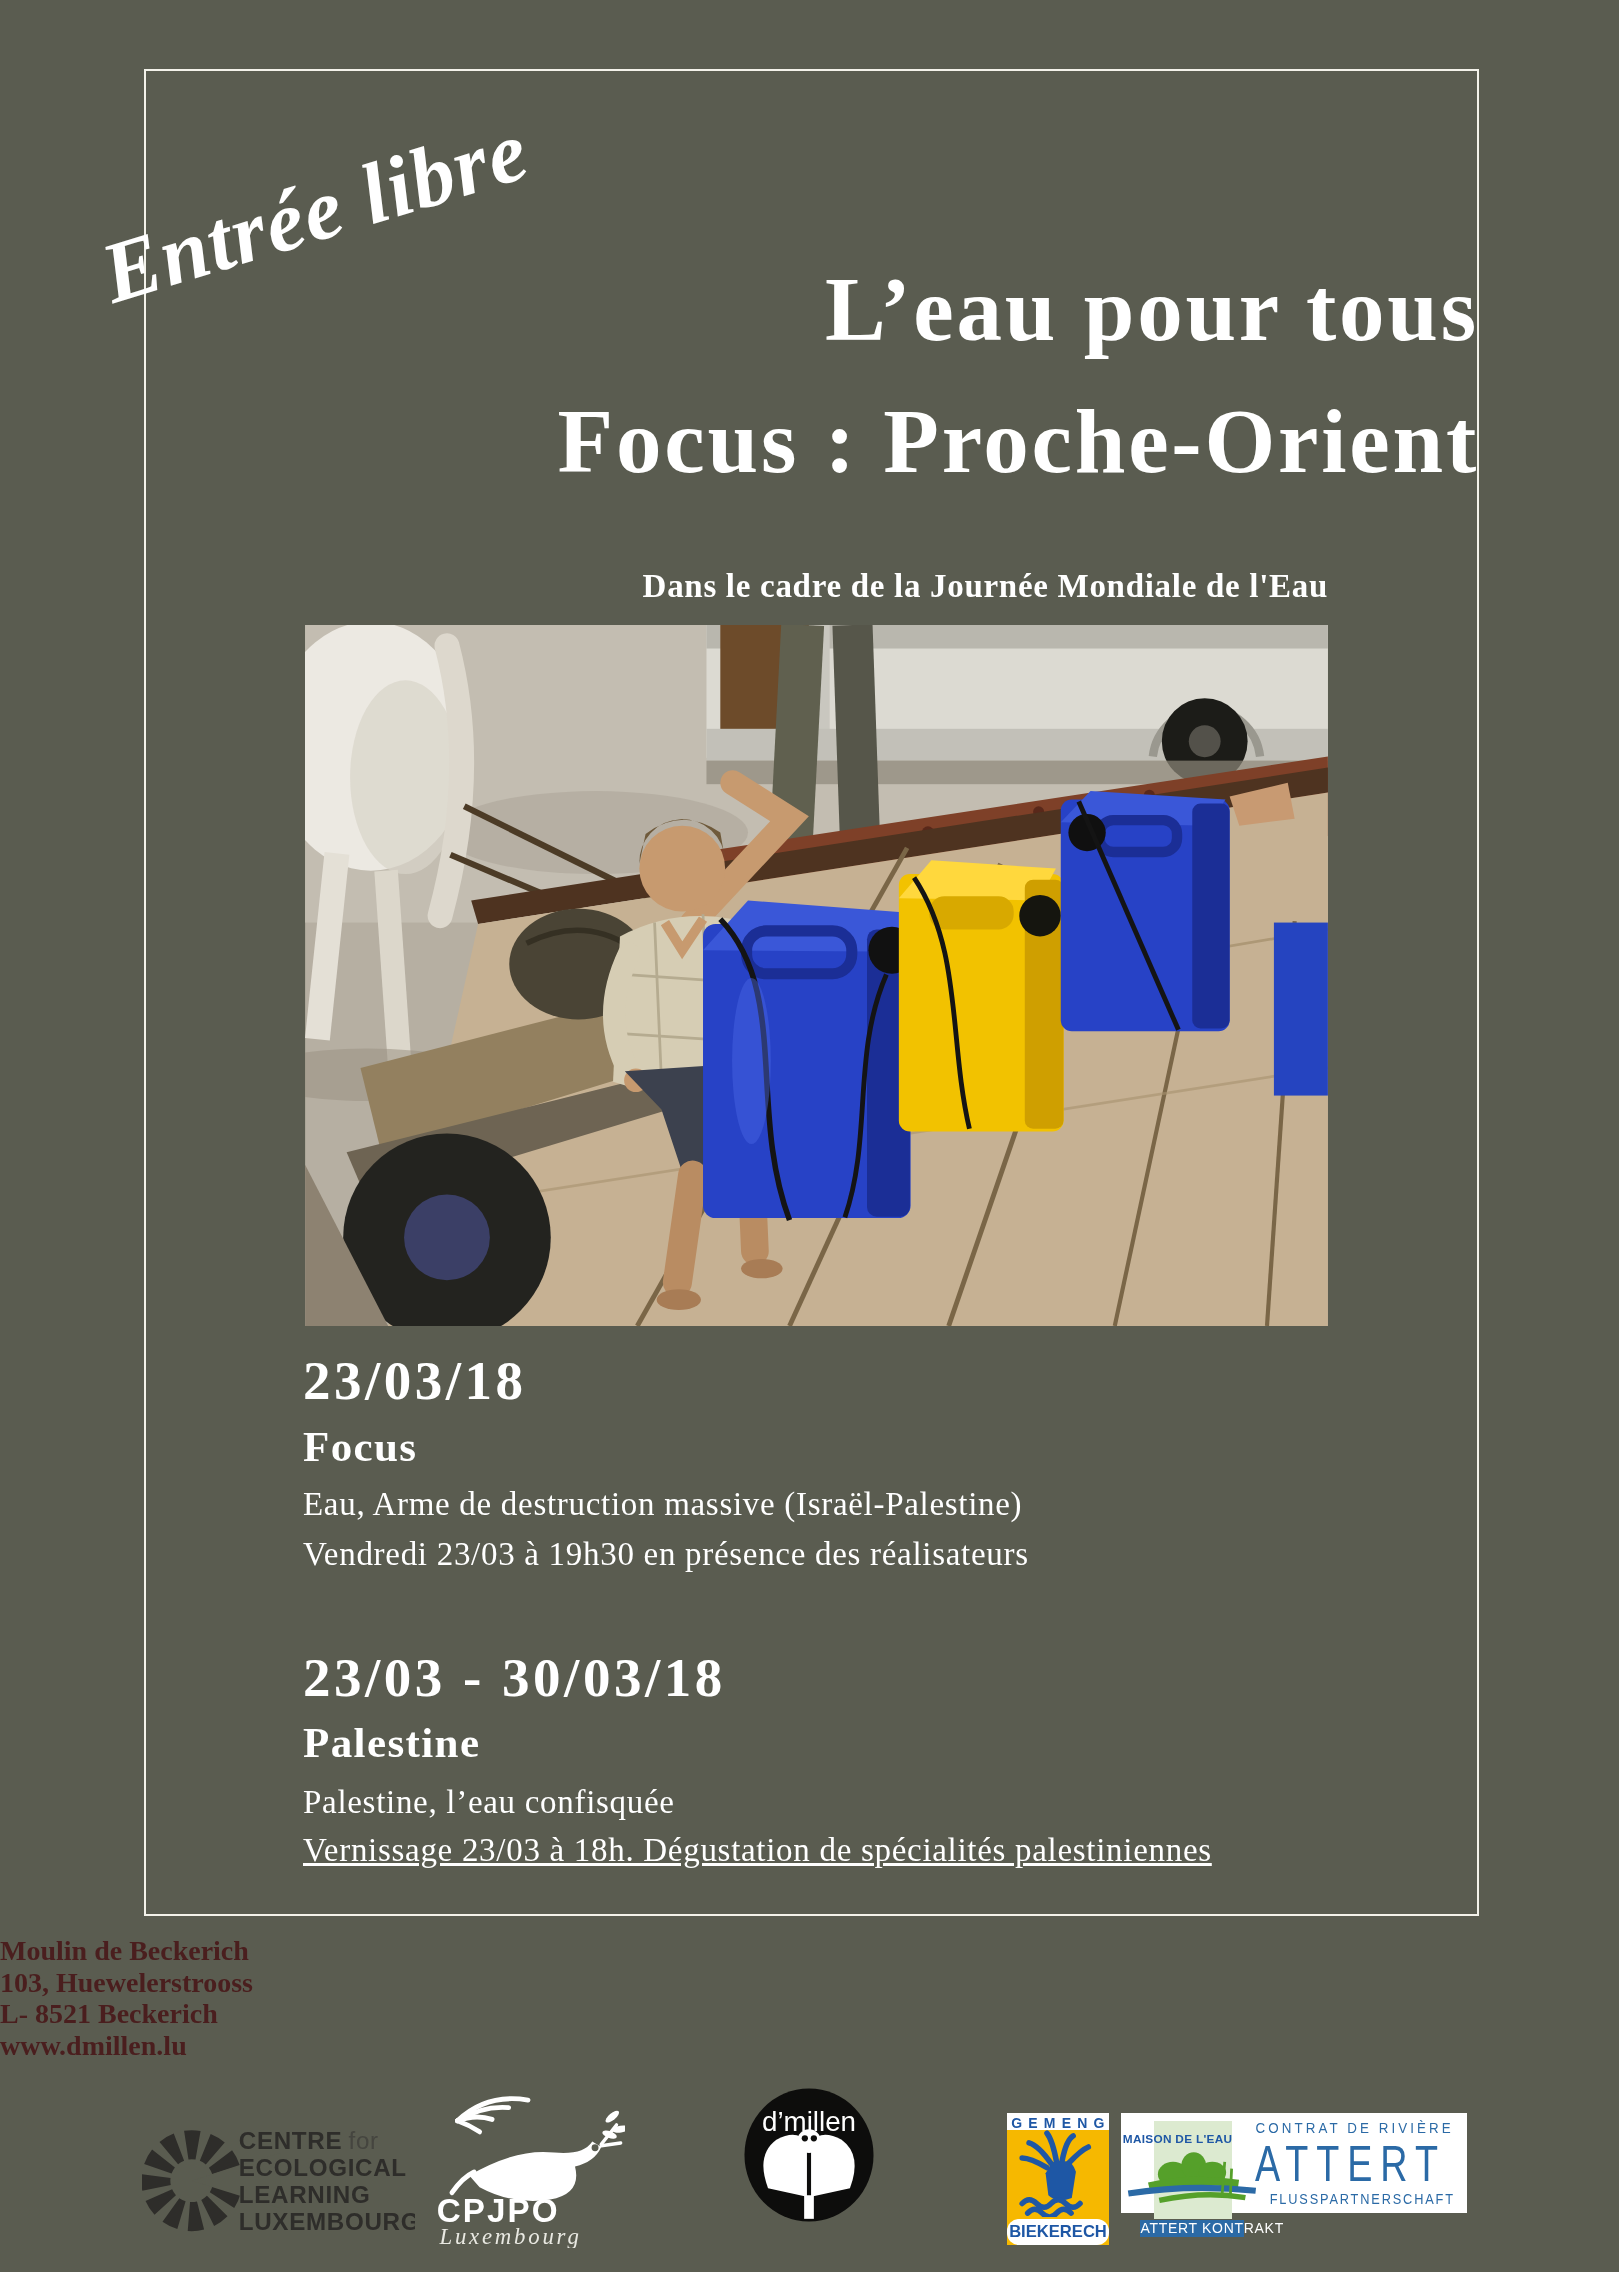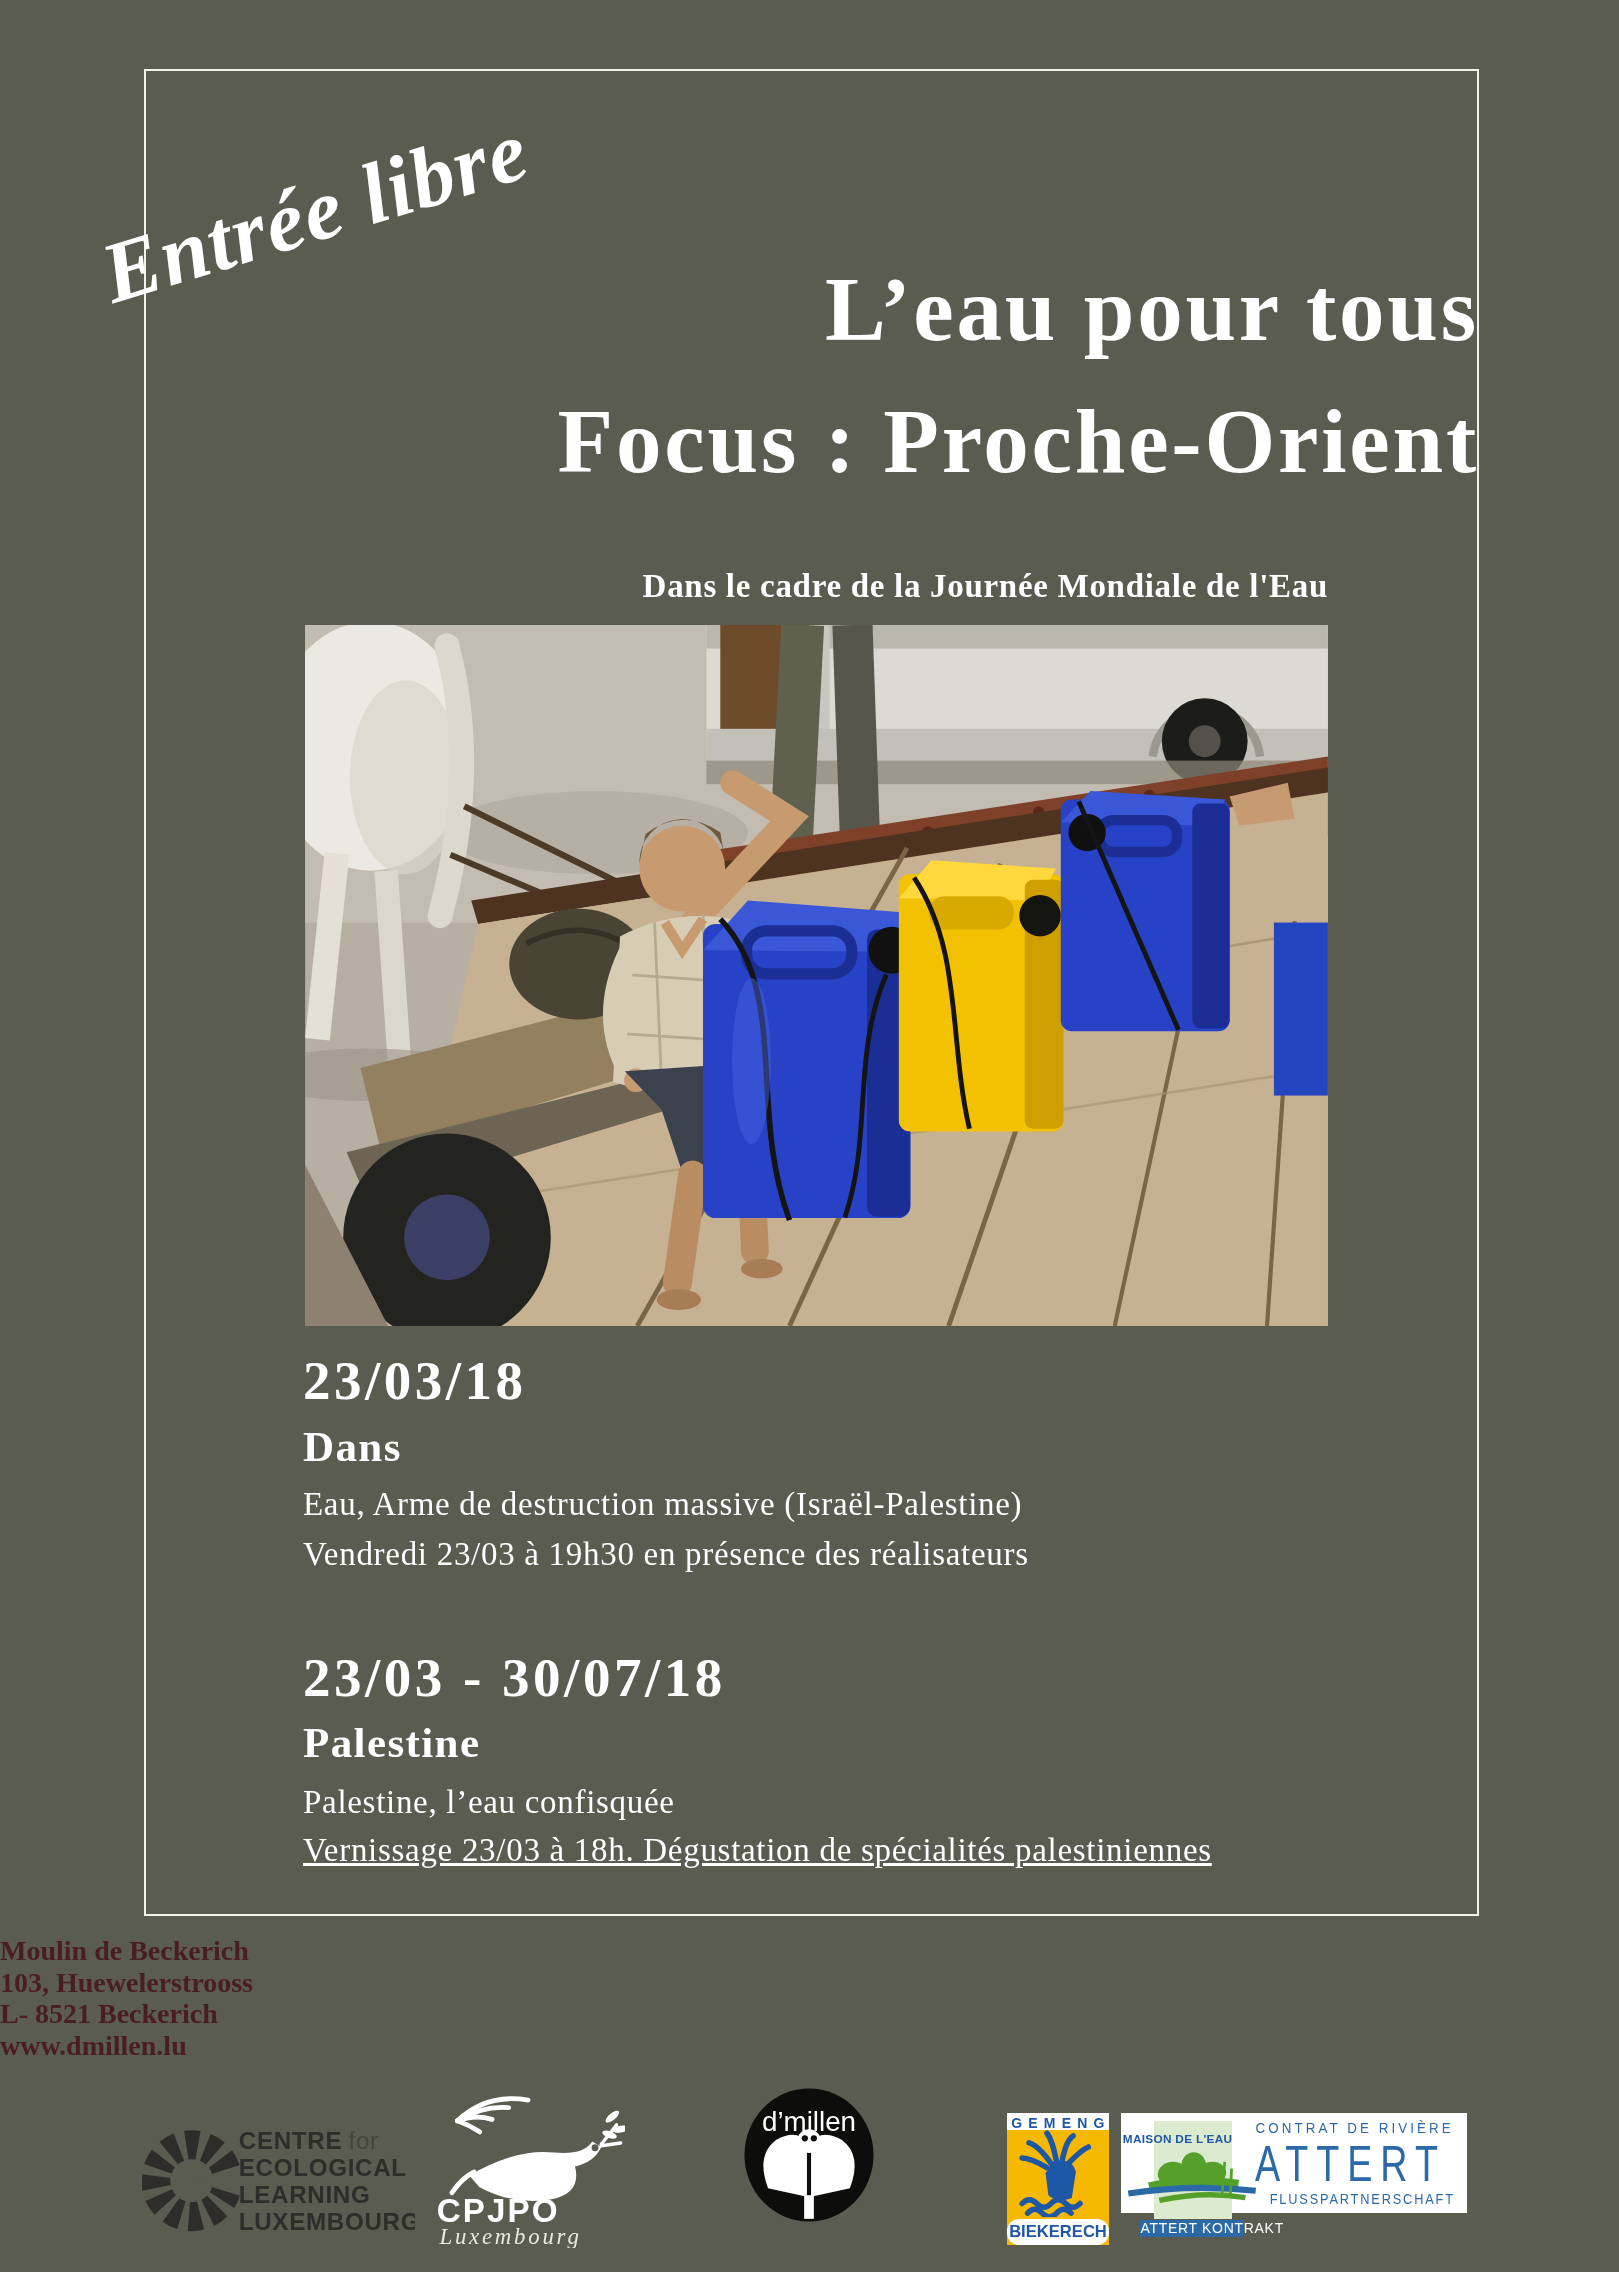--- a/index.html
+++ b/index.html
@@ -201,25 +201,25 @@
     <rect x="1282" y="258" width="54" height="325" rx="12" fill="#1b2e96"></rect>
     <rect x="1148" y="282" width="112" height="46" rx="20" fill="none" stroke="#1b2e96" stroke-width="15"></rect>
     <circle cx="1130" cy="300" r="27" fill="#101010"></circle>
     <path d="M1118,255 L1262,585" stroke="#141414" stroke-width="7" fill="none"></path>
     <polygon points="1336,248 1420,228 1430,280 1350,290" fill="#c89a72"></polygon>
   </g>
   <rect x="1400" y="430" width="78" height="250" fill="#2544c0"></rect>
 </svg>
 
 <div class="abs ev-date d1">23/03/18</div>
-<div class="abs ev-cat c1">Dans</div>
+<div class="abs ev-cat c1">Focus</div>
 <div class="abs ev-line l1a">Eau, Arme de destruction massive (Israël-Palestine)</div>
 <div class="abs ev-line l1b">Vendredi 23/03 à 19h30 en présence des réalisateurs</div>
 
-<div class="abs ev-date d2">23/03 - 30/07/18</div>
+<div class="abs ev-date d2">23/03 - 30/03/18</div>
 <div class="abs ev-cat c2">Palestine</div>
 <div class="abs ev-line l2a">Palestine, l’eau confisquée</div>
 <div class="abs ev-line l2b">Vernissage 23/03 à 18h. Dégustation de spécialités palestiniennes</div>
 
 <div class="abs address">
   <div>Moulin de Beckerich</div>
   <div>103, Huewelerstrooss</div>
   <div>L- 8521 Beckerich</div>
   <div>www.dmillen.lu</div>
 </div>

